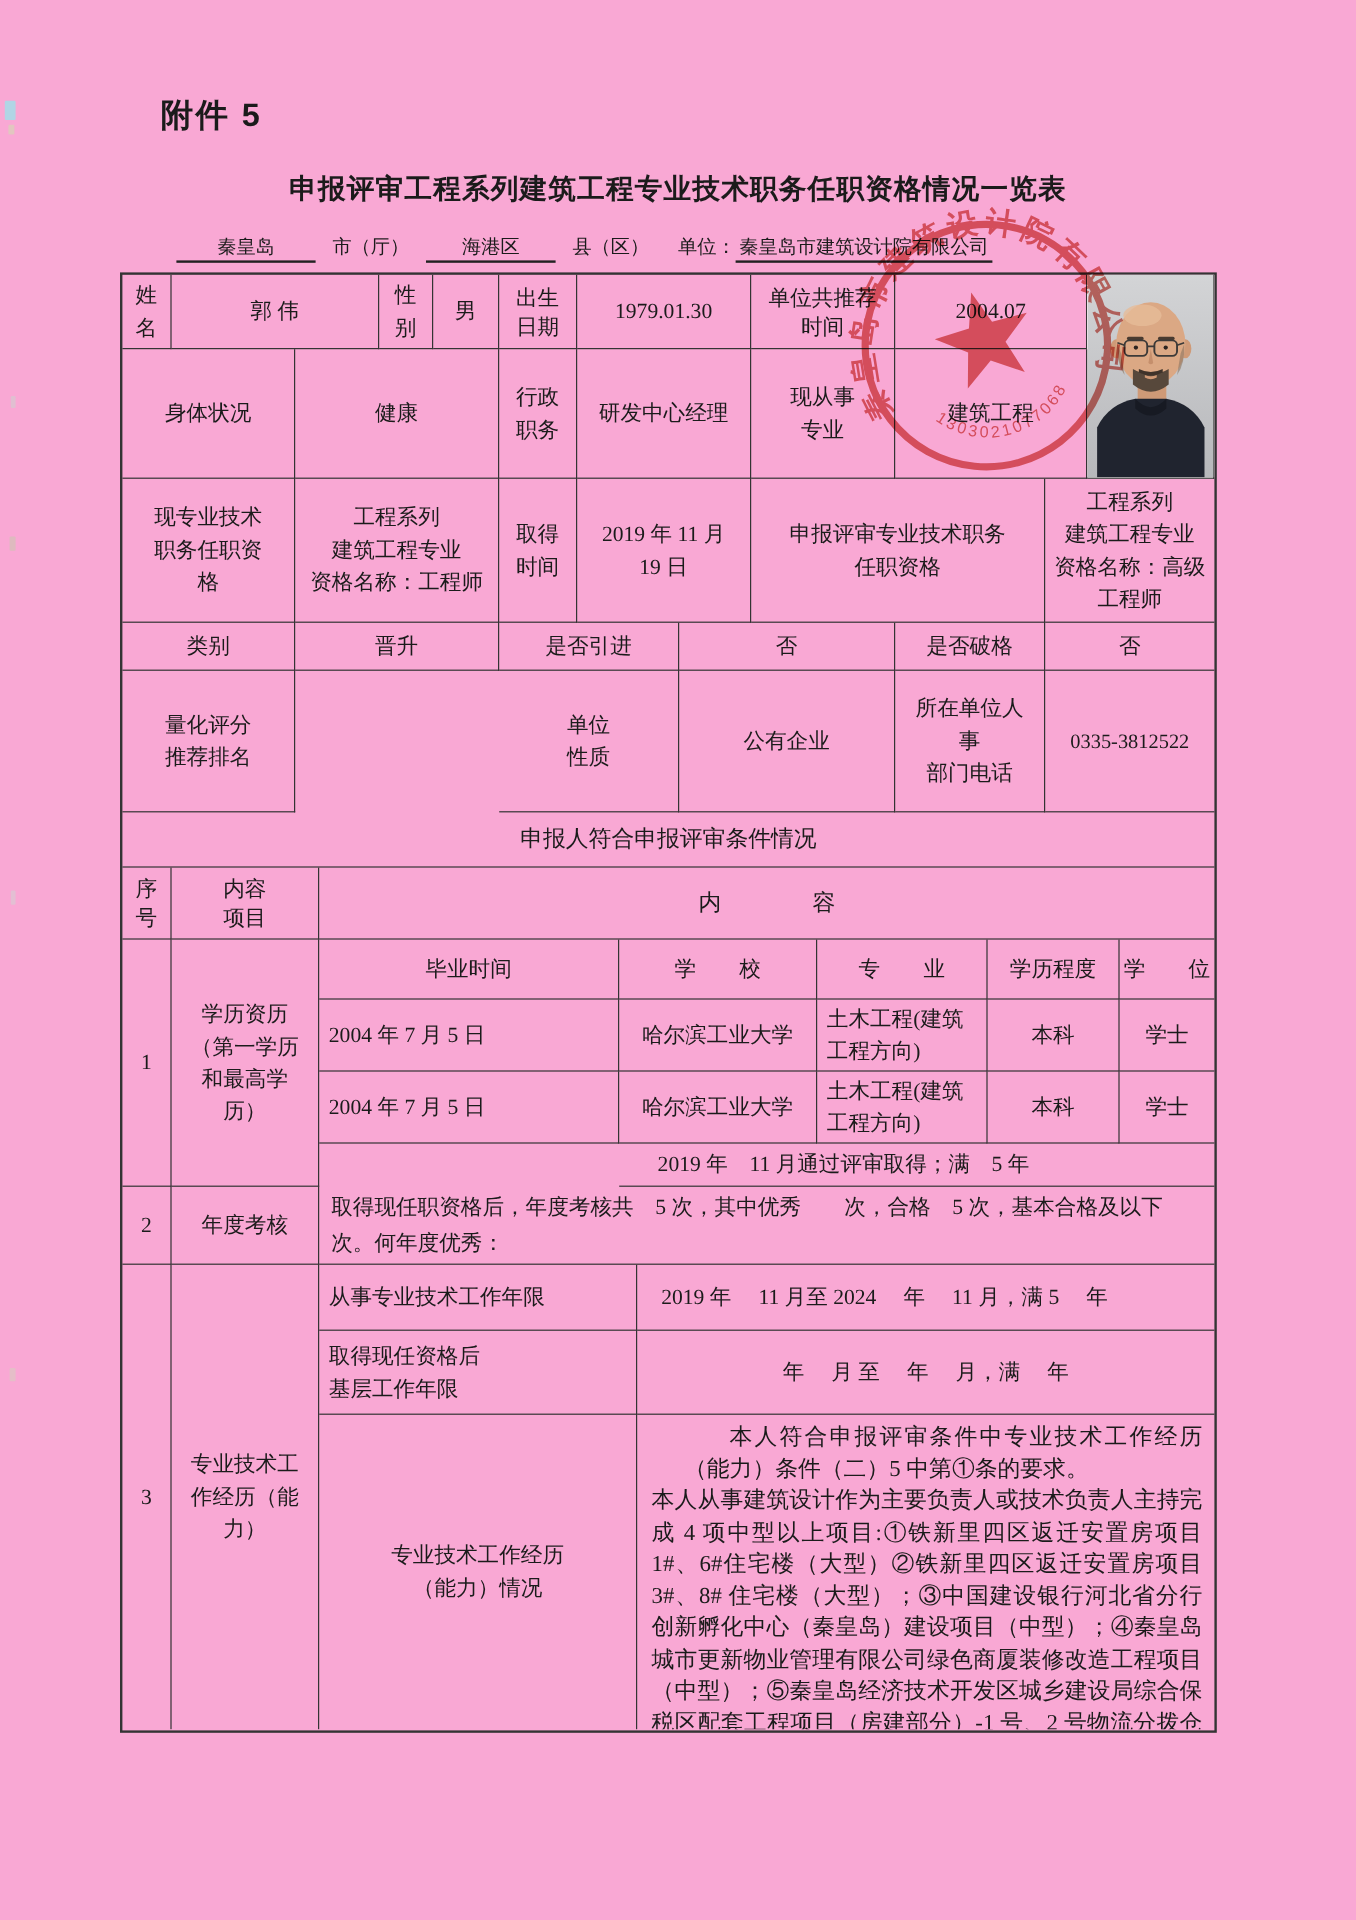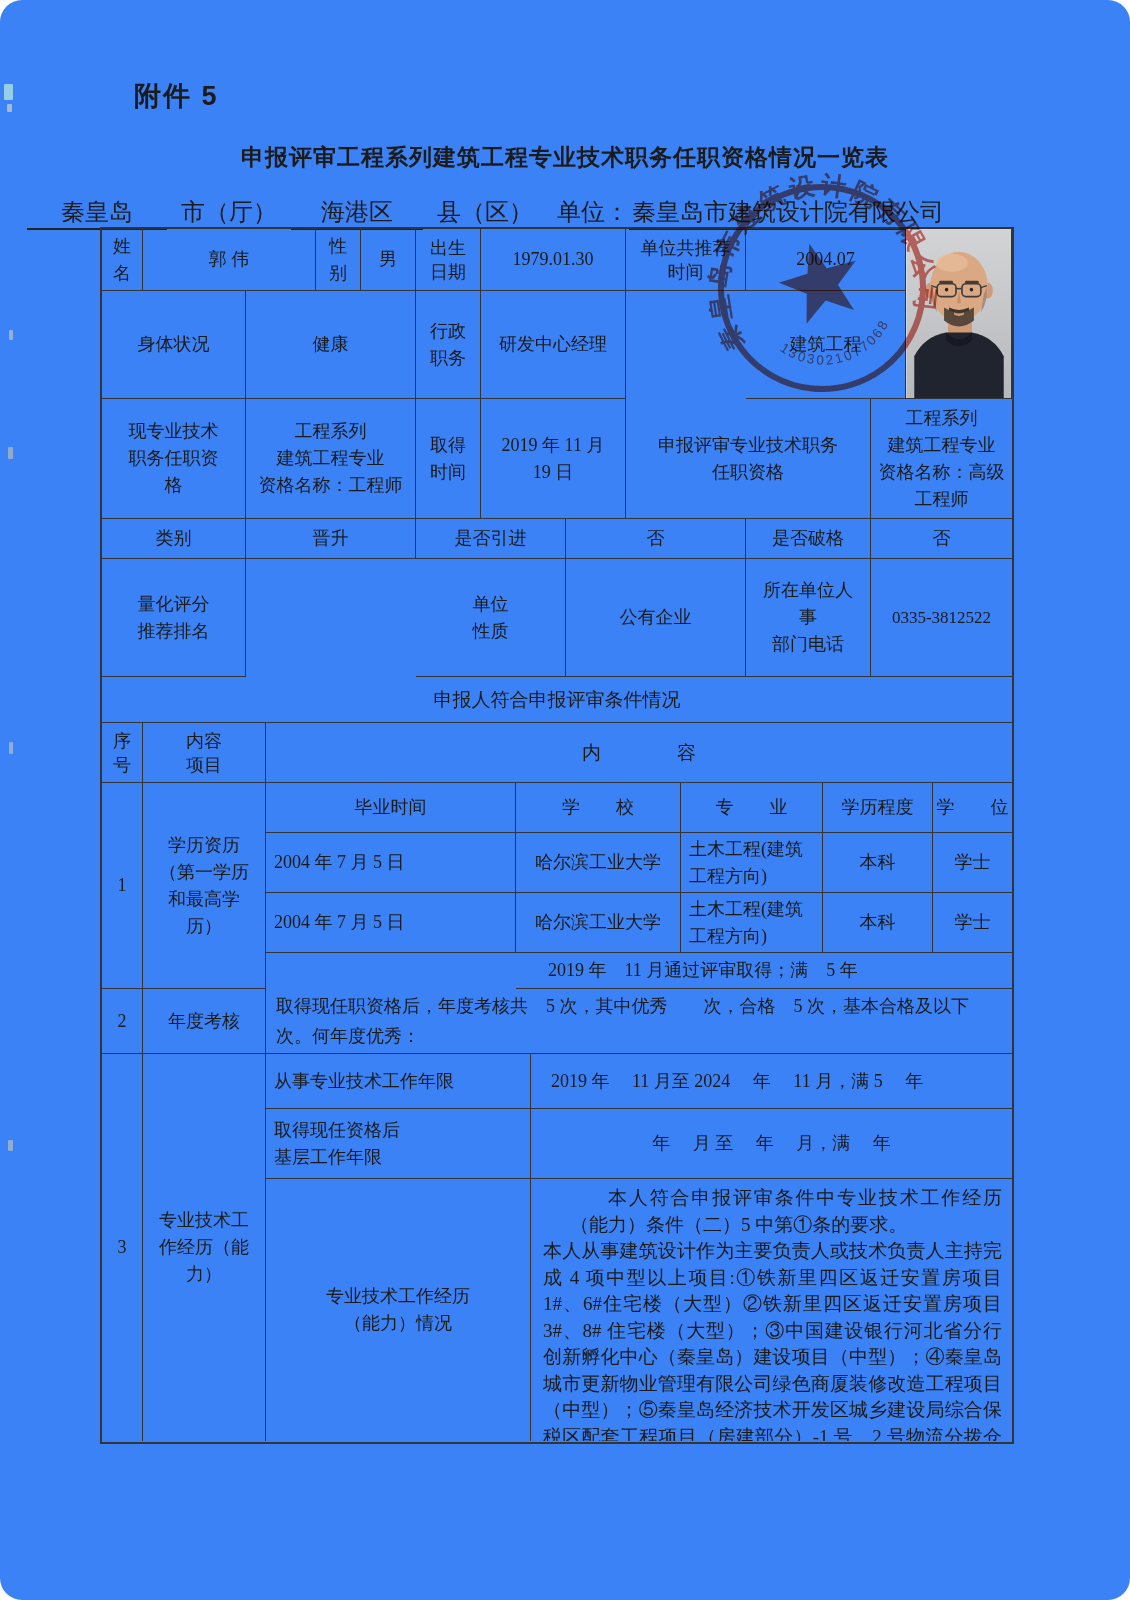--- a/index.html
+++ b/index.html
@@ -1,26 +1,26 @@
 <!DOCTYPE html>
 <html><head>
 <meta charset="utf-8">
 <style>
   :root { --bc:#343434; --ink:#1b1b1b; }
   * { margin:0; padding:0; }
   html,body { background:#ffffff; }
   body { font-family:"Liberation Serif", serif; color:var(--ink); }
-  .page { position:relative; width:1130px; height:1600px; background:#3b82f6; overflow:hidden;border-radius:22px; }
+  .page { position:relative; width:1130px; height:1600px; background:#f9a8d4; overflow:hidden; }
 
   .attachment { position:absolute; left:134px; top:78px; font-family:"Liberation Sans",sans-serif;
                 font-size:27px; font-weight:600; letter-spacing:2px; }
   .doc-title { position:absolute; left:0; top:142px; width:1130px; text-align:center;
                font-family:"Liberation Sans",sans-serif; font-size:23px; font-weight:700; letter-spacing:1px; }
   .sub-header { position:absolute; left:0; top:196px; width:974px; display:flex;
-                justify-content:center; align-items:baseline; gap:14px; font-size:24px; }
+                justify-content:center; align-items:baseline; gap:14px; font-size:16px; }
   .u { border-bottom:2px solid #222; }
   .u-city { padding:0 34px; }
   .u-district { padding:0 30px; }
   .u-unit { padding:0 3px; }
 
   
   .sheet { position:absolute; left:100px; top:227px; width:910px; height:1213px;
            border:2px solid var(--bc); }
   .c { position:absolute; box-sizing:border-box; display:flex; flex-direction:column;
        align-items:center; justify-content:center; text-align:center;
@@ -129,20 +129,22 @@
         <path d="M43,79 Q53,84 63,79 L63,82 Q53,87 43,82 Z" fill="#3f332a"></path>
         <path d="M48,86 Q53,89 58,86 L58,84 Q53,86 48,84 Z" fill="#d09a75"></path>
       </svg>
     </div>
 
     <div class="c" style="left:0;top:62px;width:144px;height:108px">身体状况</div>
     <div class="c" style="left:144px;top:62px;width:170px;height:108px">健康</div>
     <div class="c" style="left:314px;top:62px;width:65px;height:108px">行政
 职务</div>
     <div class="c pad" style="left:379px;top:62px;width:145px;height:108px">研发中心经理</div>
+    <div class="c" style="left:524px;top:62px;width:120px;height:108px">现从事
+专业</div>
     <div class="c" style="left:644px;top:62px;width:160px;height:108px">建筑工程</div>
 
     <div class="c" style="left:0;top:170px;width:144px;height:120px">现专业技术
 职务任职资
 格</div>
     <div class="c" style="left:144px;top:170px;width:170px;height:120px">工程系列
 建筑工程专业
 资格名称：工程师</div>
     <div class="c" style="left:314px;top:170px;width:65px;height:120px">取得
 时间</div>

